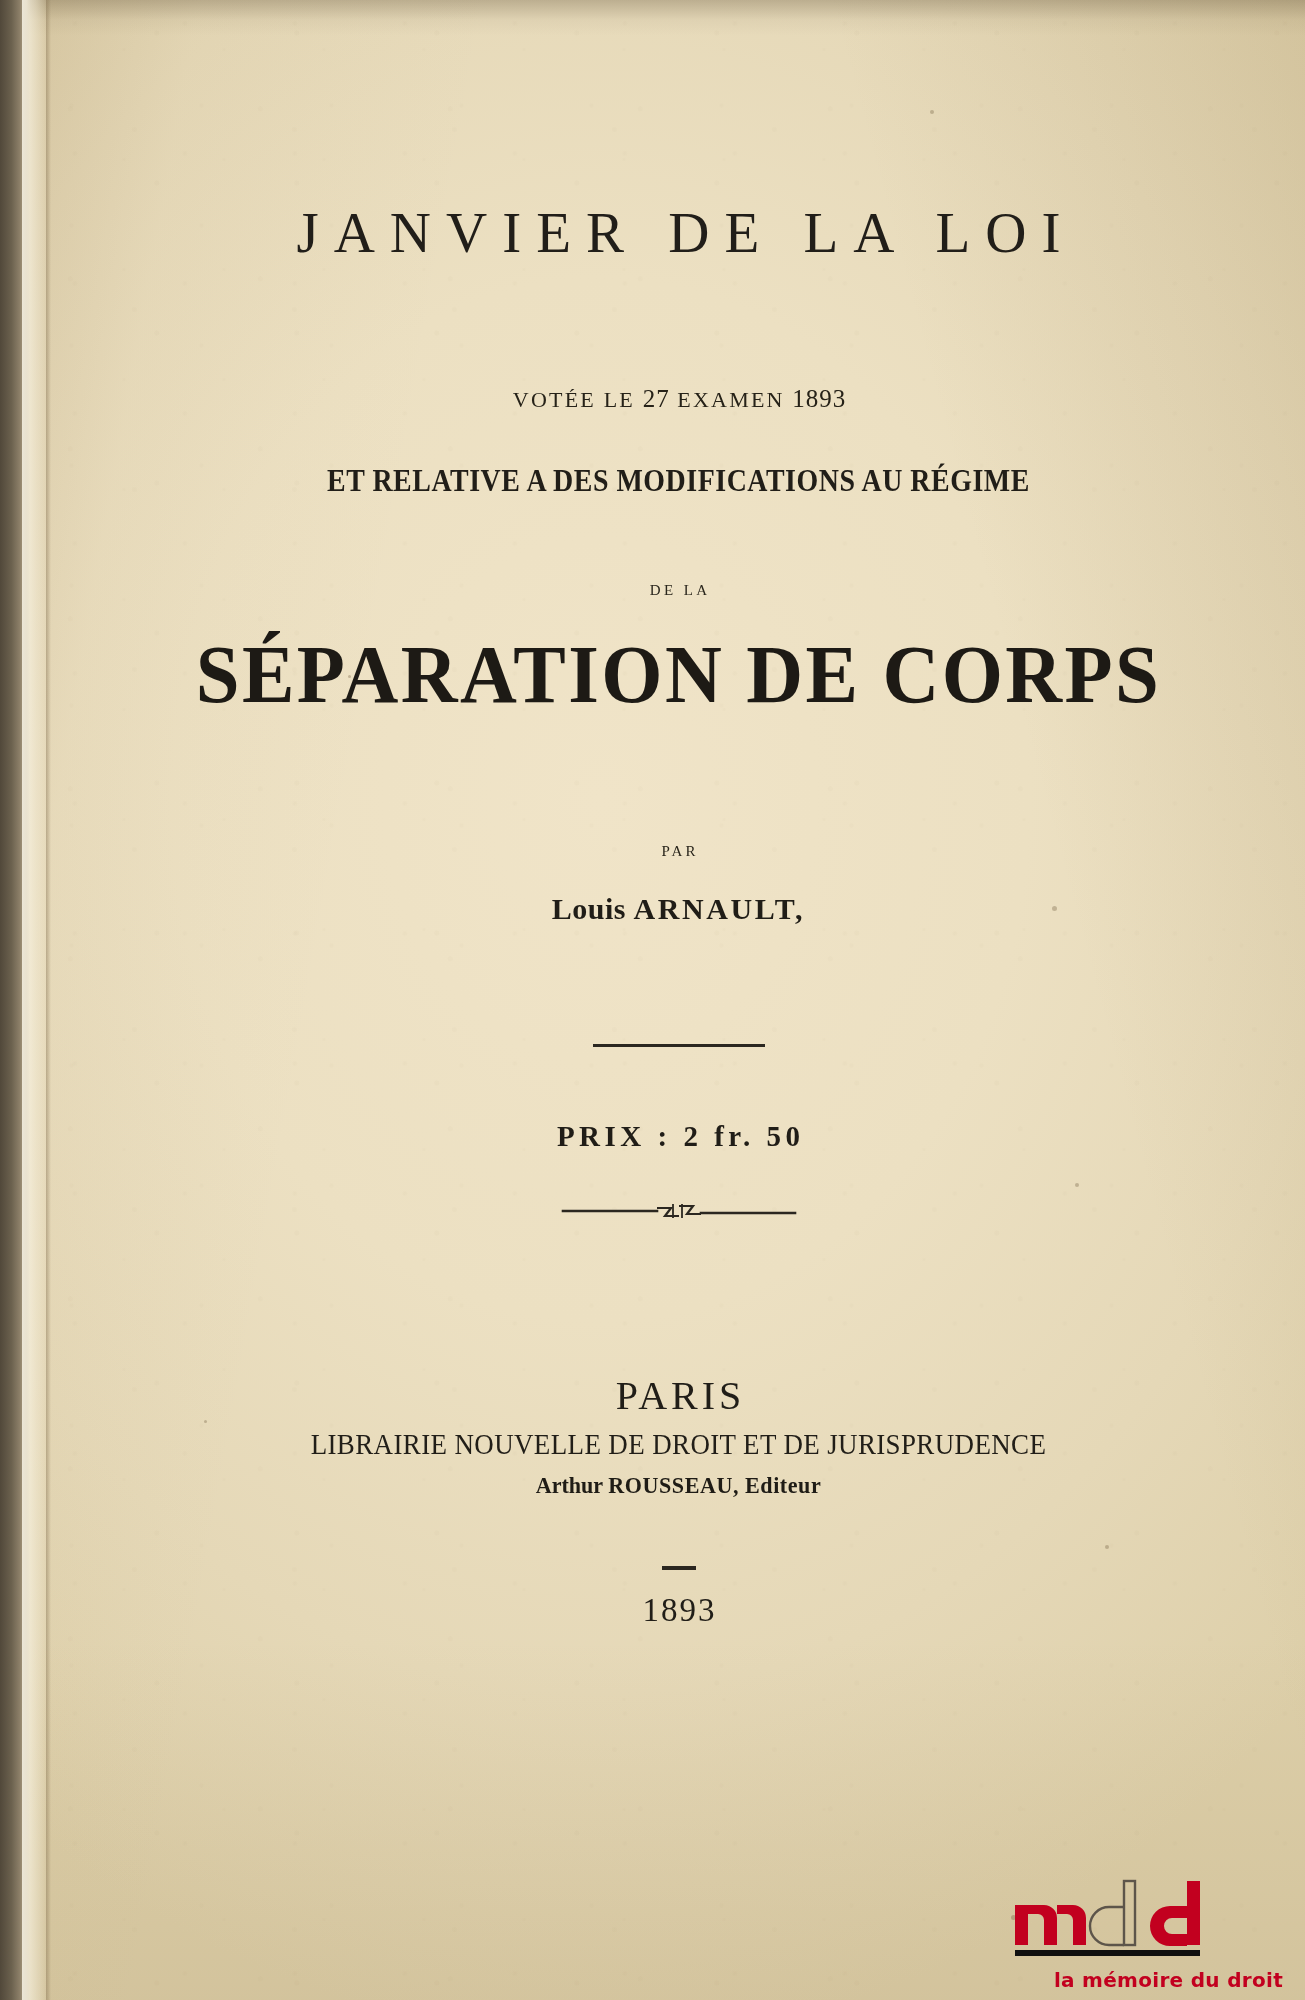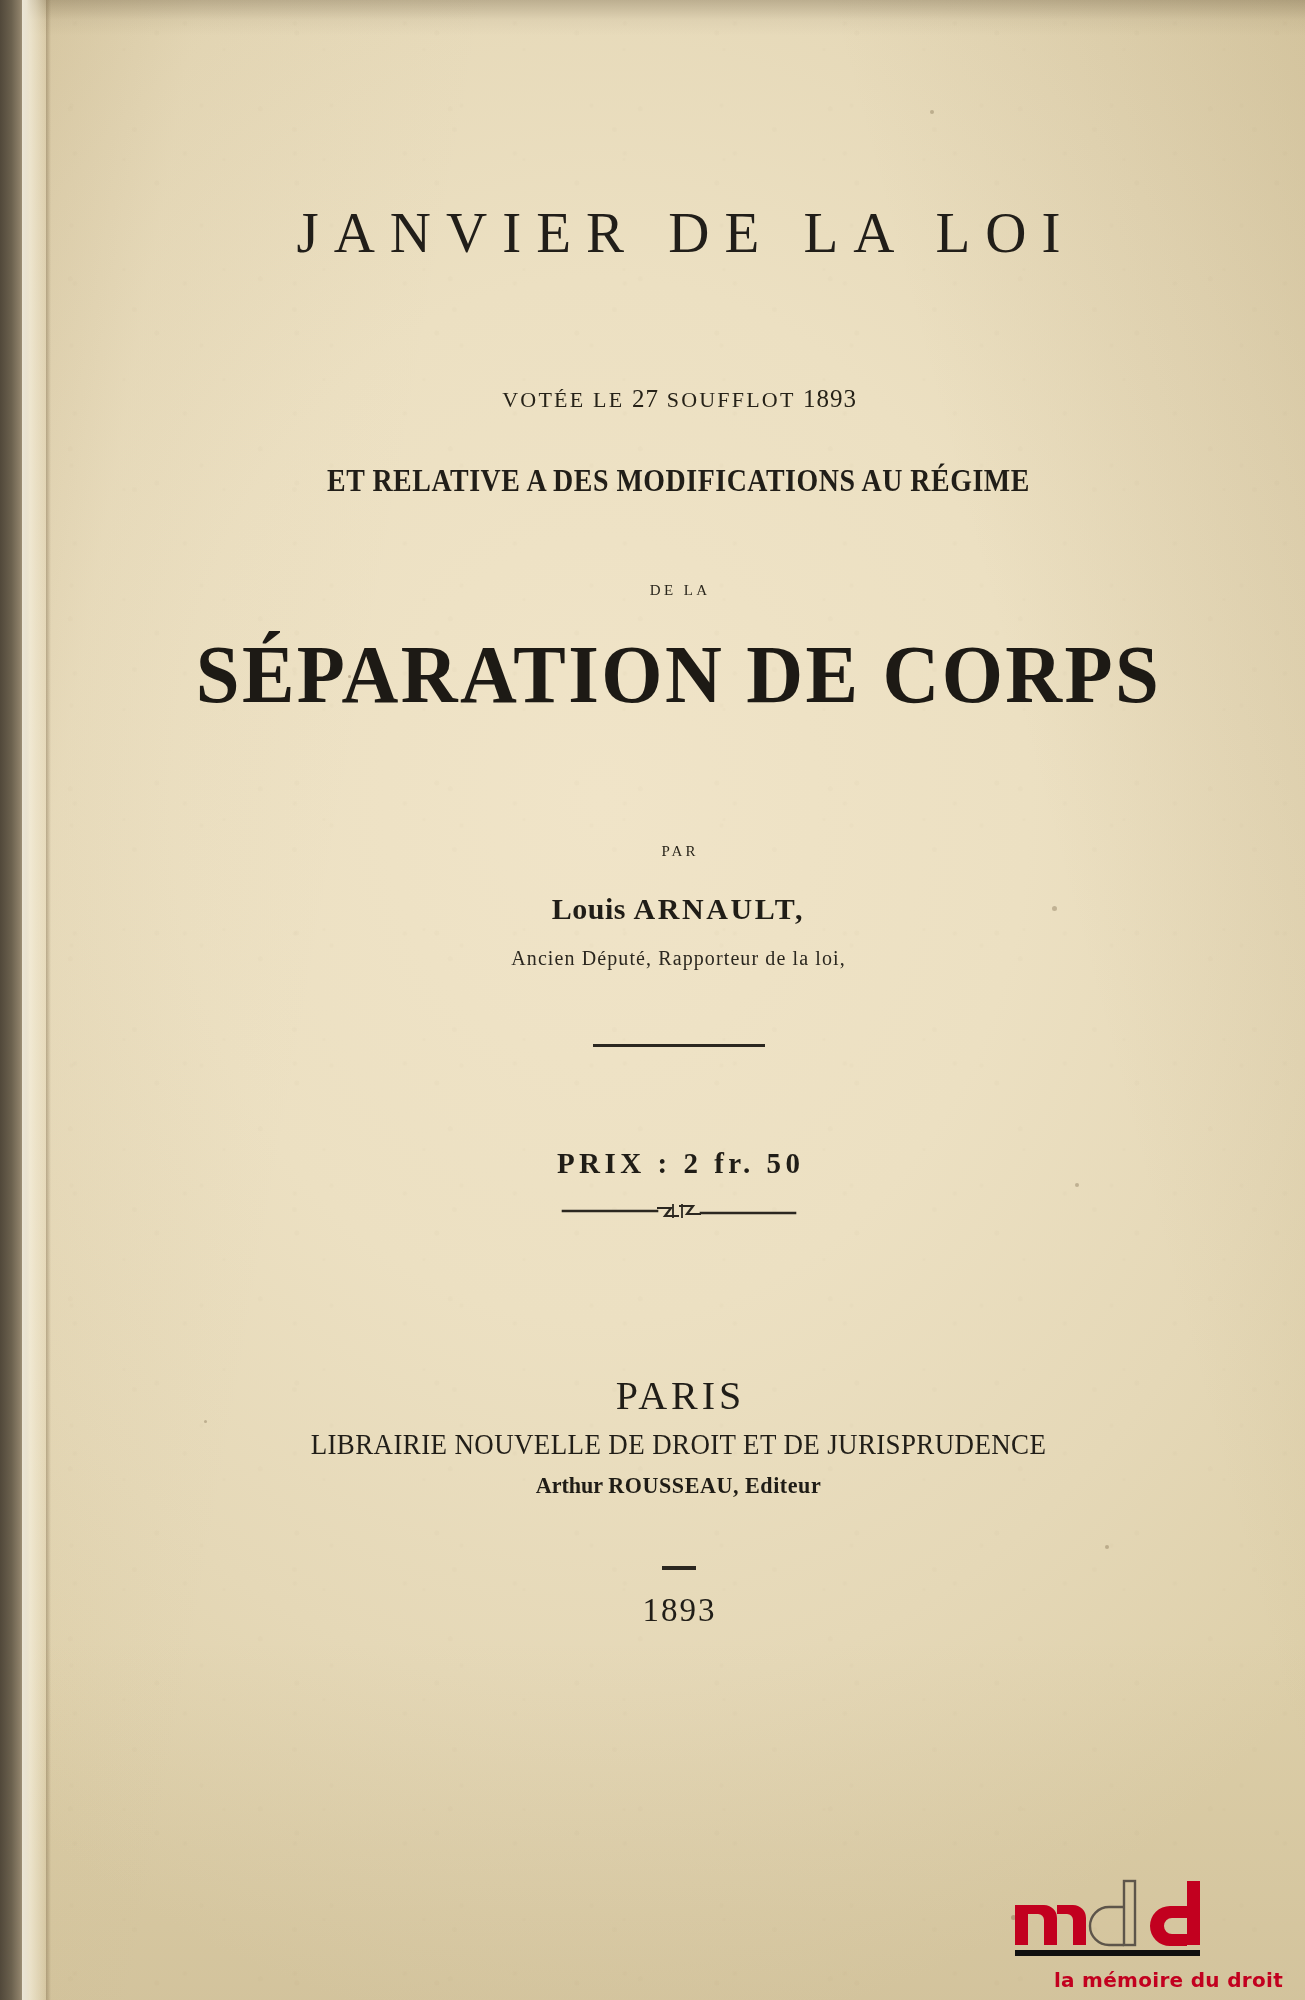--- a/index.html
+++ b/index.html
@@ -200,21 +200,20 @@
   .price {
     position: absolute;
     left: 0; right: 0;
     top: 1120px;
     font-size: 29px;
     font-weight: 700;
     letter-spacing: 4.5px;
     text-indent: 4.5px;
     color: #201d17;
     white-space: nowrap;
-    margin-top: 27px;
   }
 
   
   .ornament {
     position: absolute;
     left: 50%;
     transform: translateX(-50%);
     top: 1198px;
     width: 236px;
     height: 26px;
@@ -332,38 +331,37 @@
   <div class="gutter-light"></div>
   <div class="gutter-edge"></div>
 
   <div class="content">
 
     <div class="title-main ink">JANVIER DE LA LOI</div>
 
     <div class="line-voted">
       <span>VOTÉE LE</span>
       <span class="num">27</span>
-      <span>SOUFFLOT</span>
+      <span>EXAMEN</span>
       <span class="num">1893</span>
     </div>
 
     <div class="line-relative">ET RELATIVE A DES MODIFICATIONS AU RÉGIME</div>
 
     <div class="line-dela">DE LA</div>
 
     <div class="title-display">SÉPARATION DE CORPS</div>
 
     <div class="line-par">PAR</div>
 
     <div class="author">
       <span class="given">Louis</span>
       <span class="surname">ARNAULT,</span>
     </div>
 
-    <div class="credential c1">Ancien Député, Rapporteur de la loi,</div>
 
     <div class="rule-plain"></div>
 
     <div class="price">PRIX : 2 fr. 50</div>
 
     <div class="ornament">
       <svg viewBox="0 0 236 26" width="236" height="26" aria-hidden="true">
         <g fill="none" stroke="#2b2720" stroke-width="2.6" stroke-linecap="square">
           <path d="M2 13 L96 13"></path>
           <path d="M140 15 L234 15"></path>

